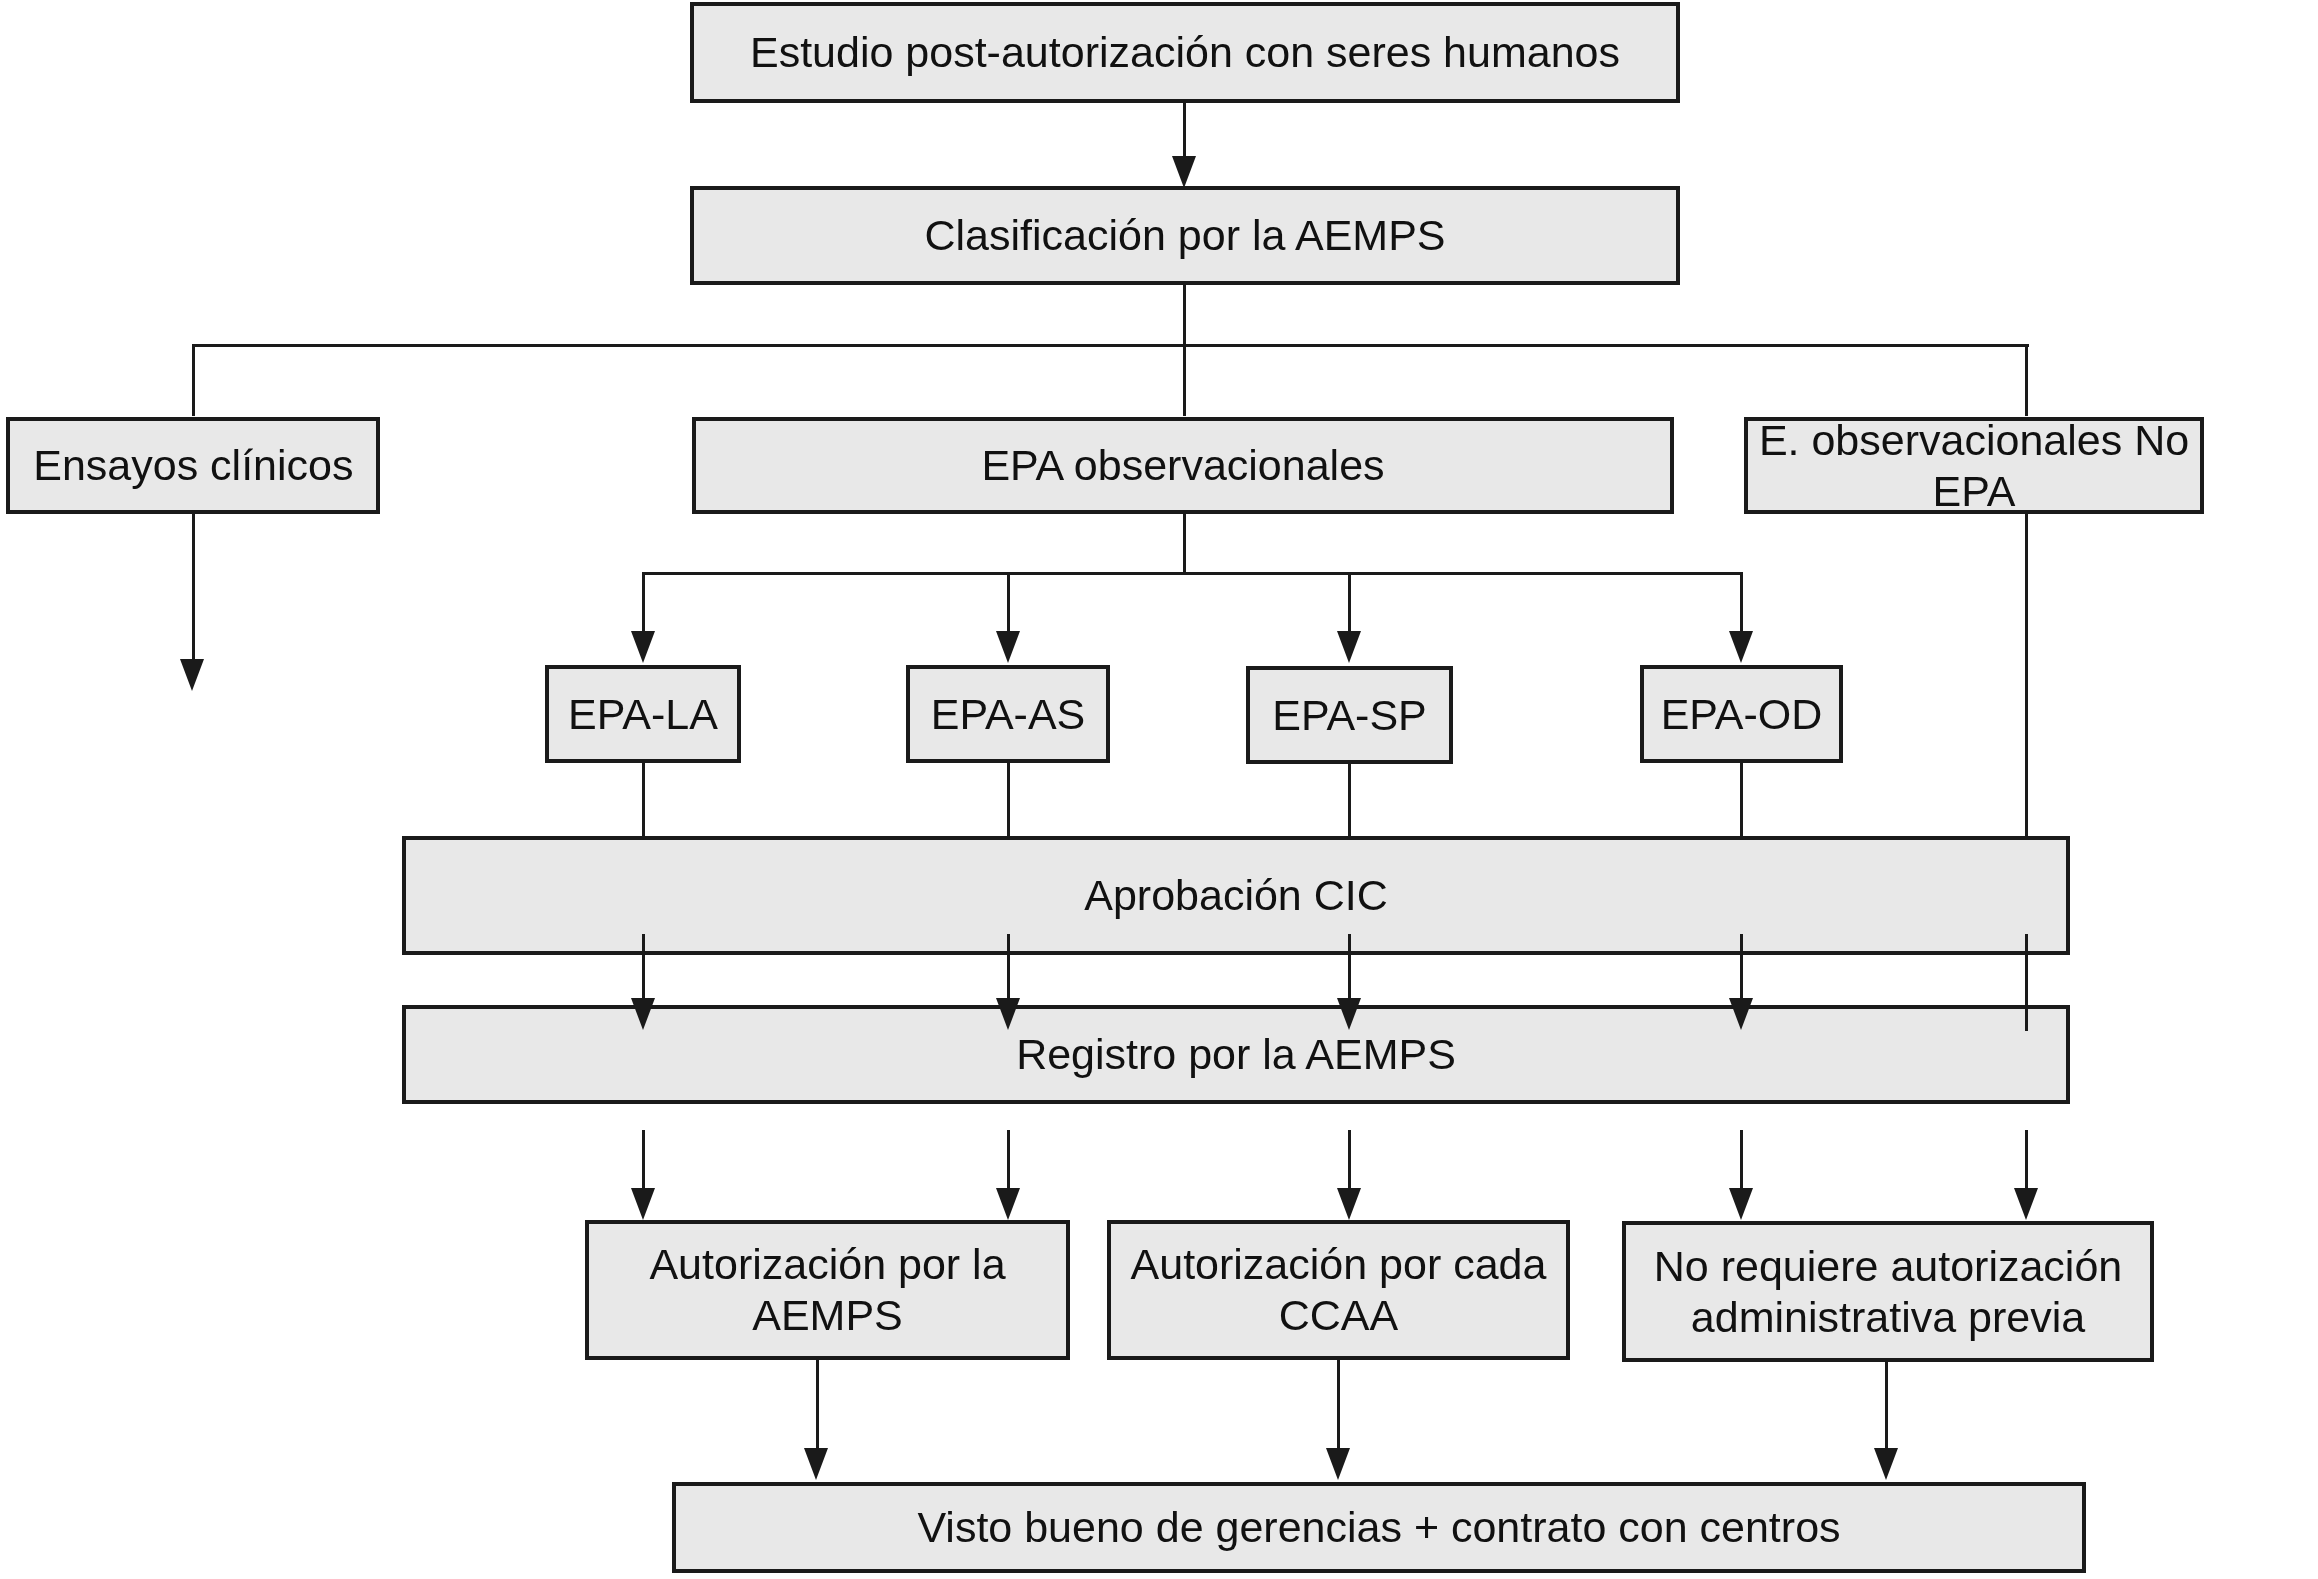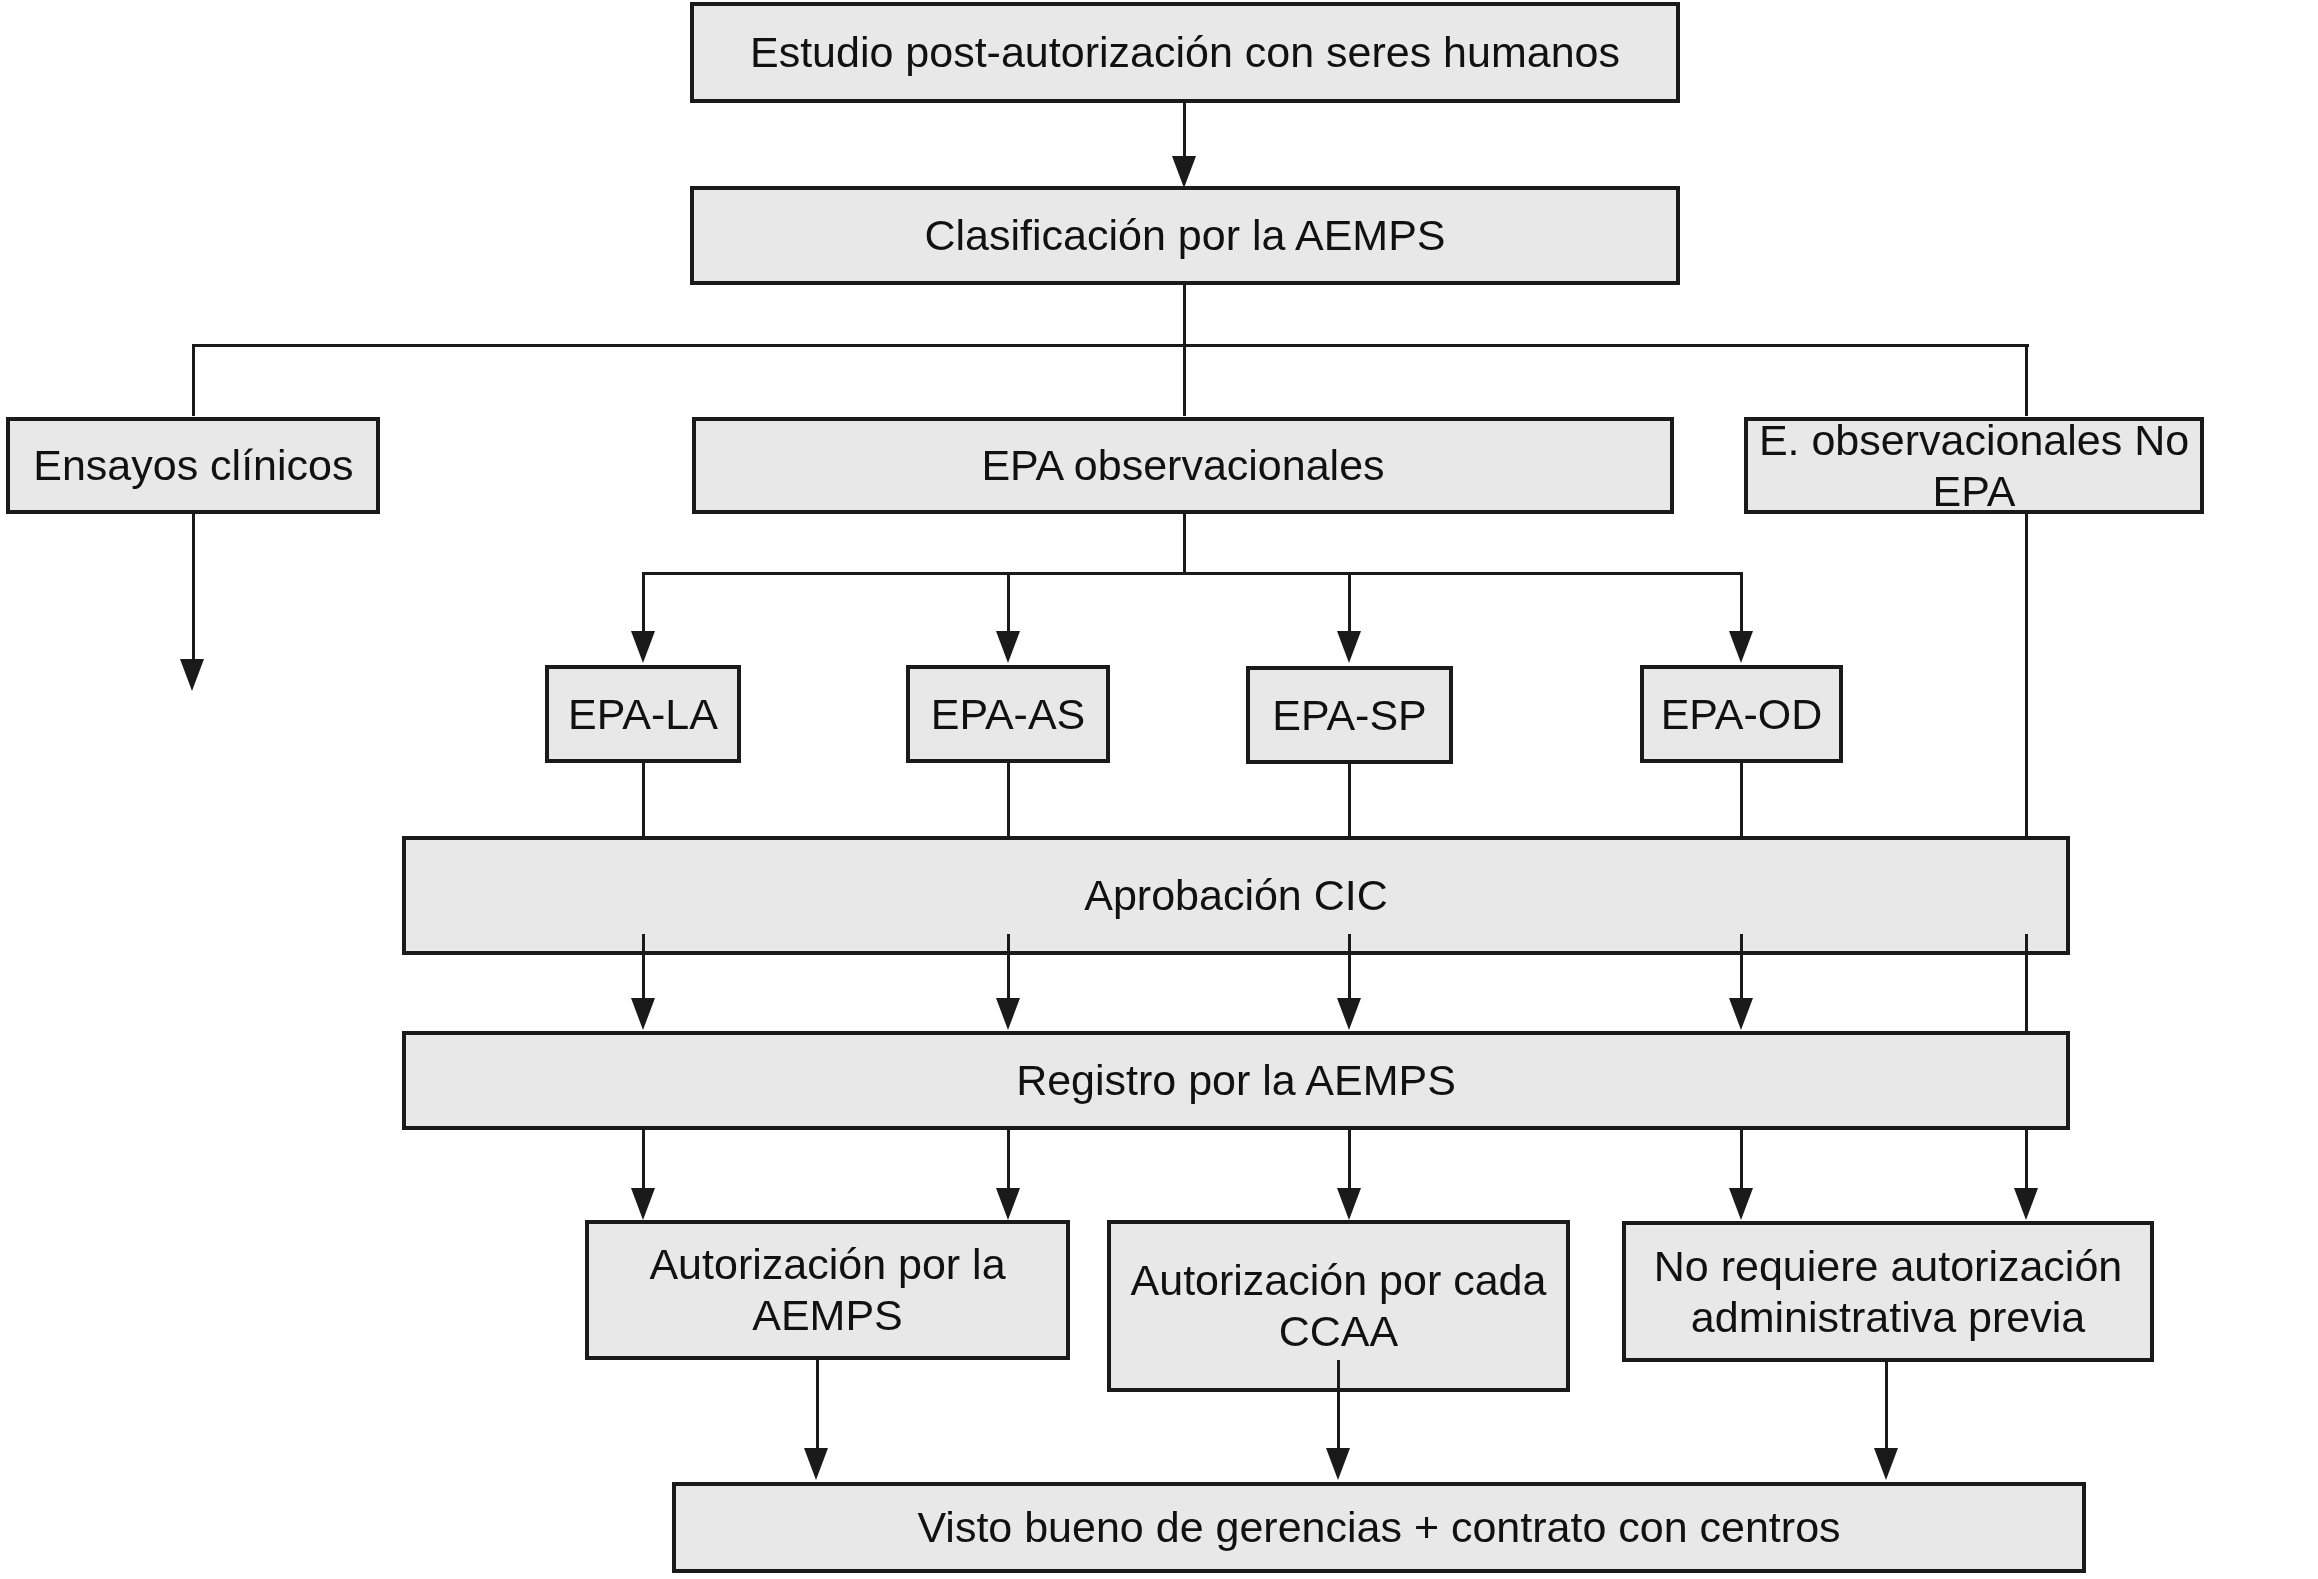--- a/index.html
+++ b/index.html
@@ -73,29 +73,29 @@
   </div>
 
   <div class="node" style="left:1640px;top:665px;width:203px;height:98px">
     <span class="node-label">EPA-OD</span>
   </div>
 
   <div class="node" style="left:402px;top:836px;width:1668px;height:119px">
     <span class="node-label">Aprobación CIC</span>
   </div>
 
-  <div class="node" style="left:402px;top:1031px;width:1668px;height:99px">
+  <div class="node" style="left:402px;top:1005px;width:1668px;height:99px">
     <span class="node-label">Registro por la AEMPS</span>
   </div>
 
   <div class="node" style="left:585px;top:1220px;width:485px;height:140px">
     <span class="node-label">Autorización por la AEMPS</span>
   </div>
 
-  <div class="node" style="left:1107px;top:1220px;width:463px;height:172px">
+  <div class="node" style="left:1107px;top:1220px;width:463px;height:140px">
     <span class="node-label">Autorización por cada CCAA</span>
   </div>
 
   <div class="node" style="left:1622px;top:1221px;width:532px;height:141px">
     <span class="node-label">No requiere autorización administrativa previa</span>
   </div>
 
   <div class="node" style="left:672px;top:1482px;width:1414px;height:91px">
     <span class="node-label">Visto bueno de gerencias + contrato con centros</span>
   </div>

